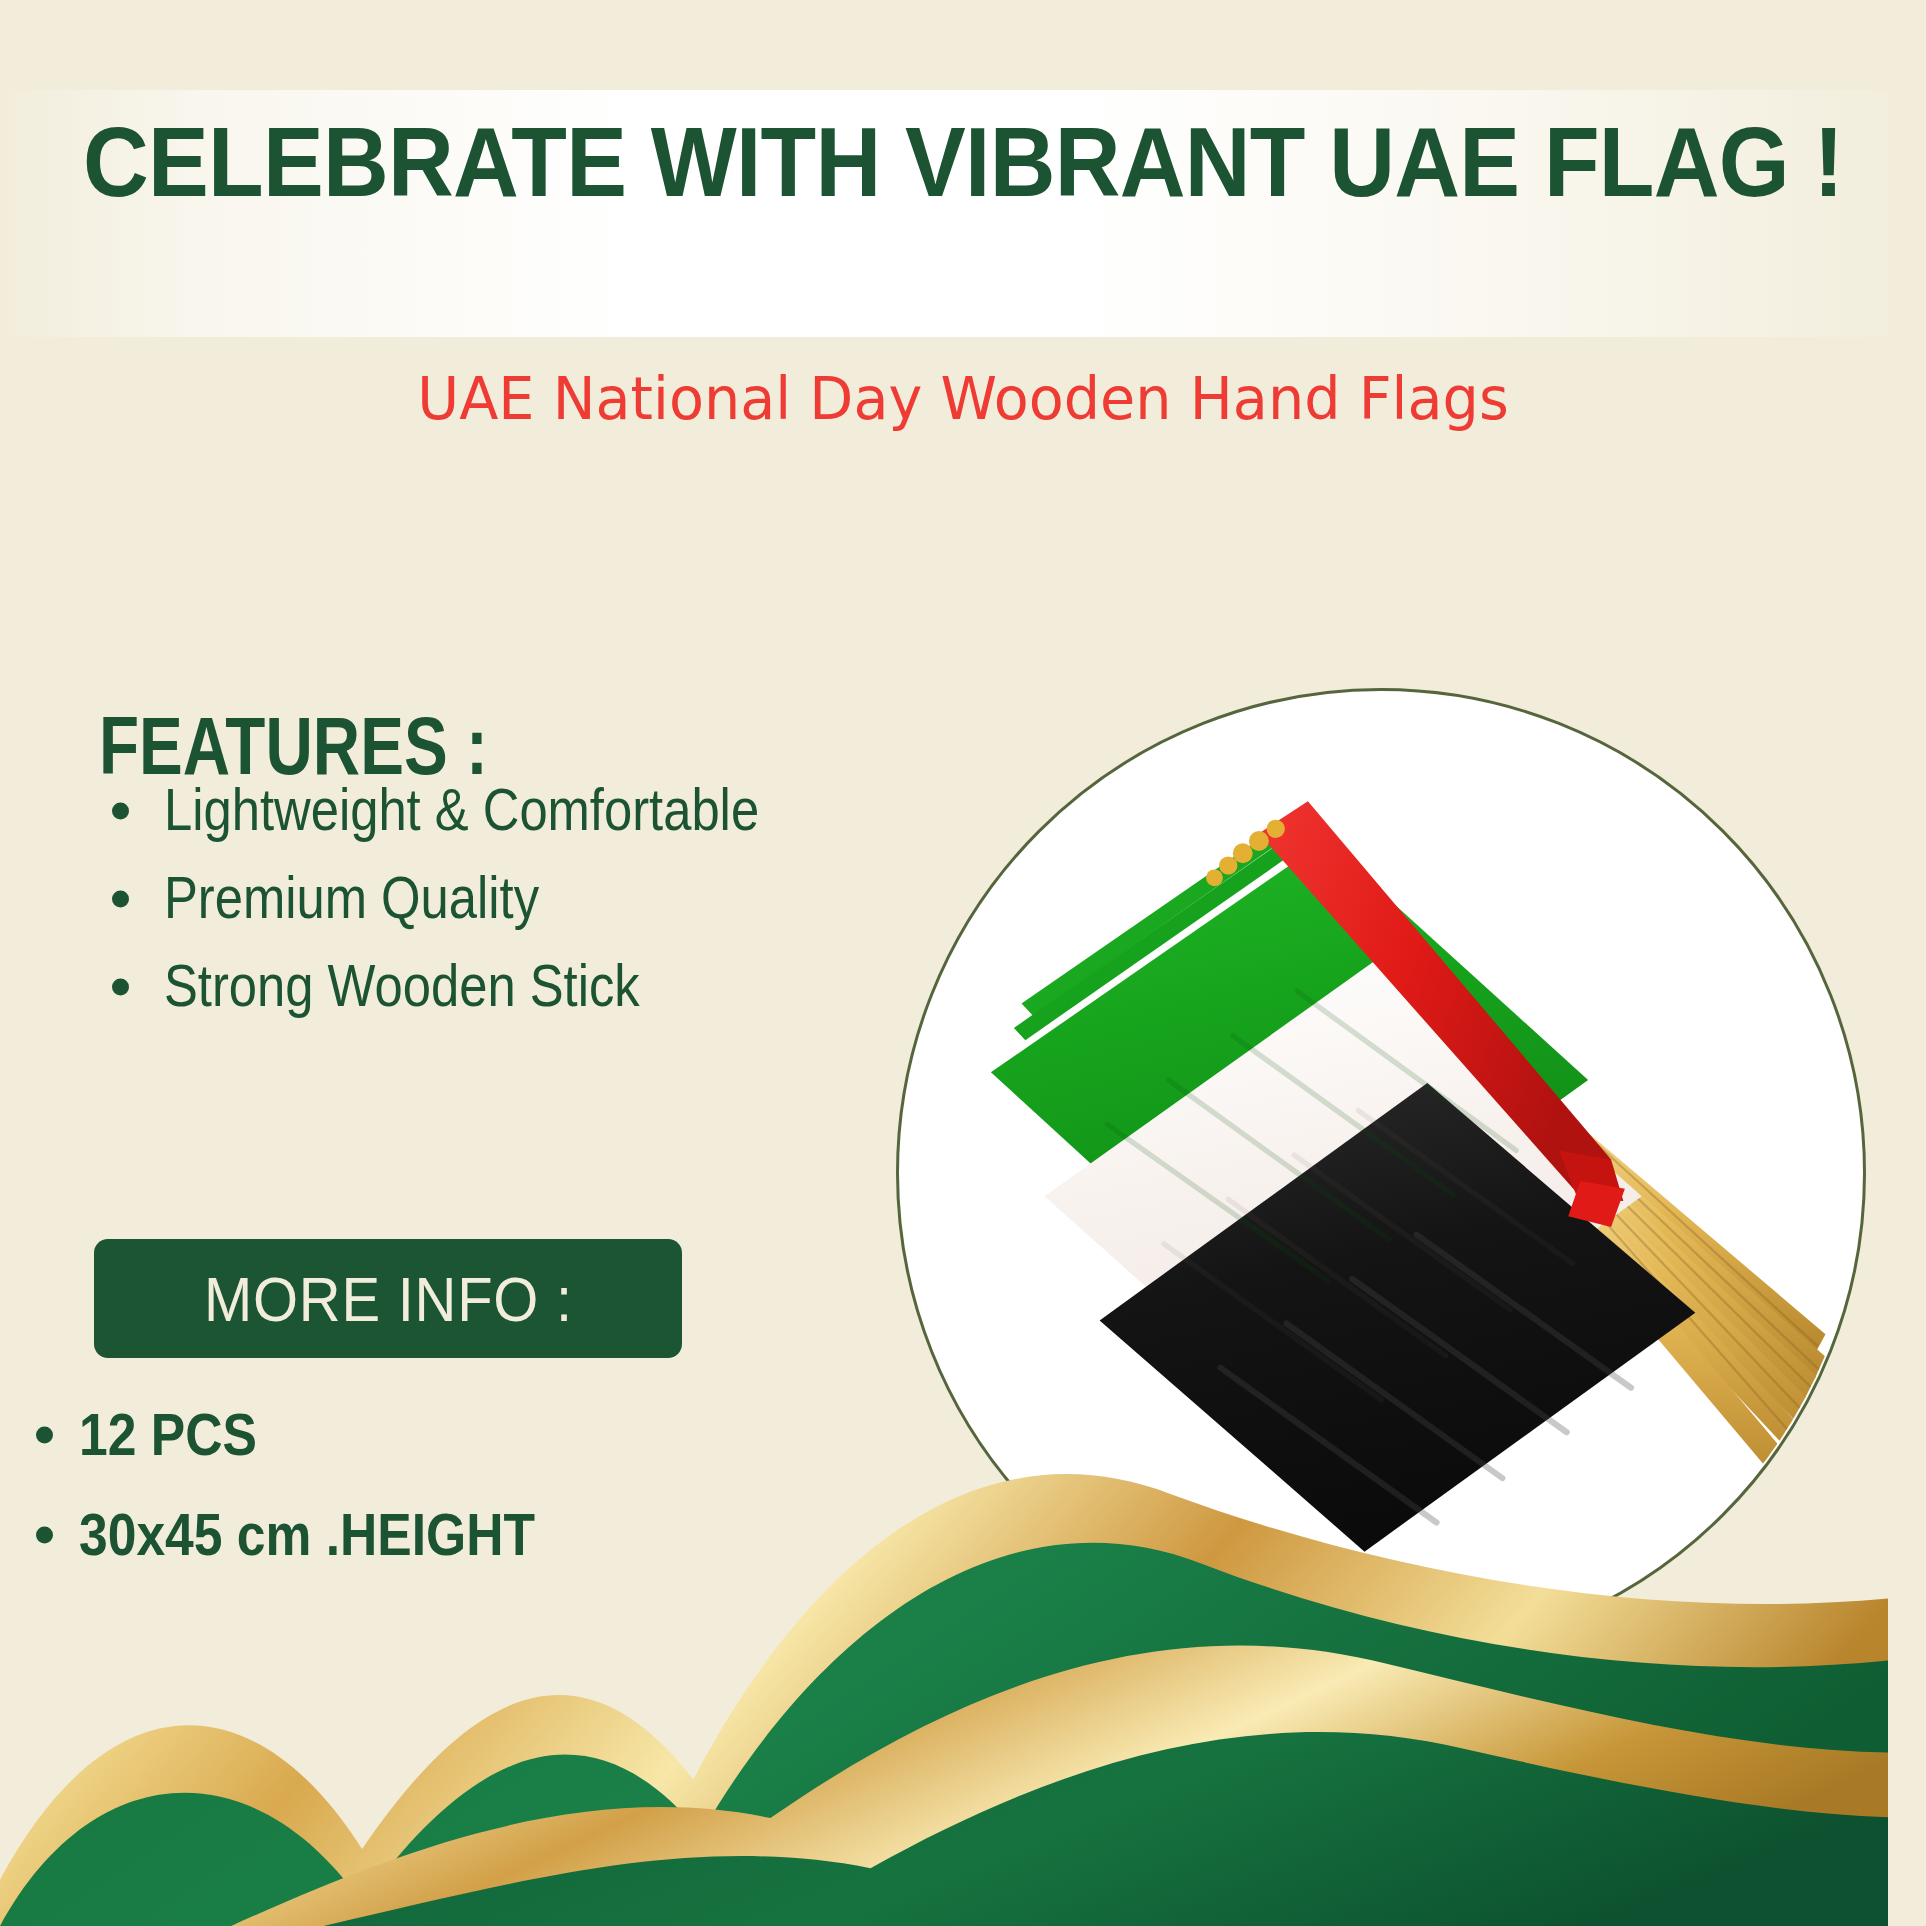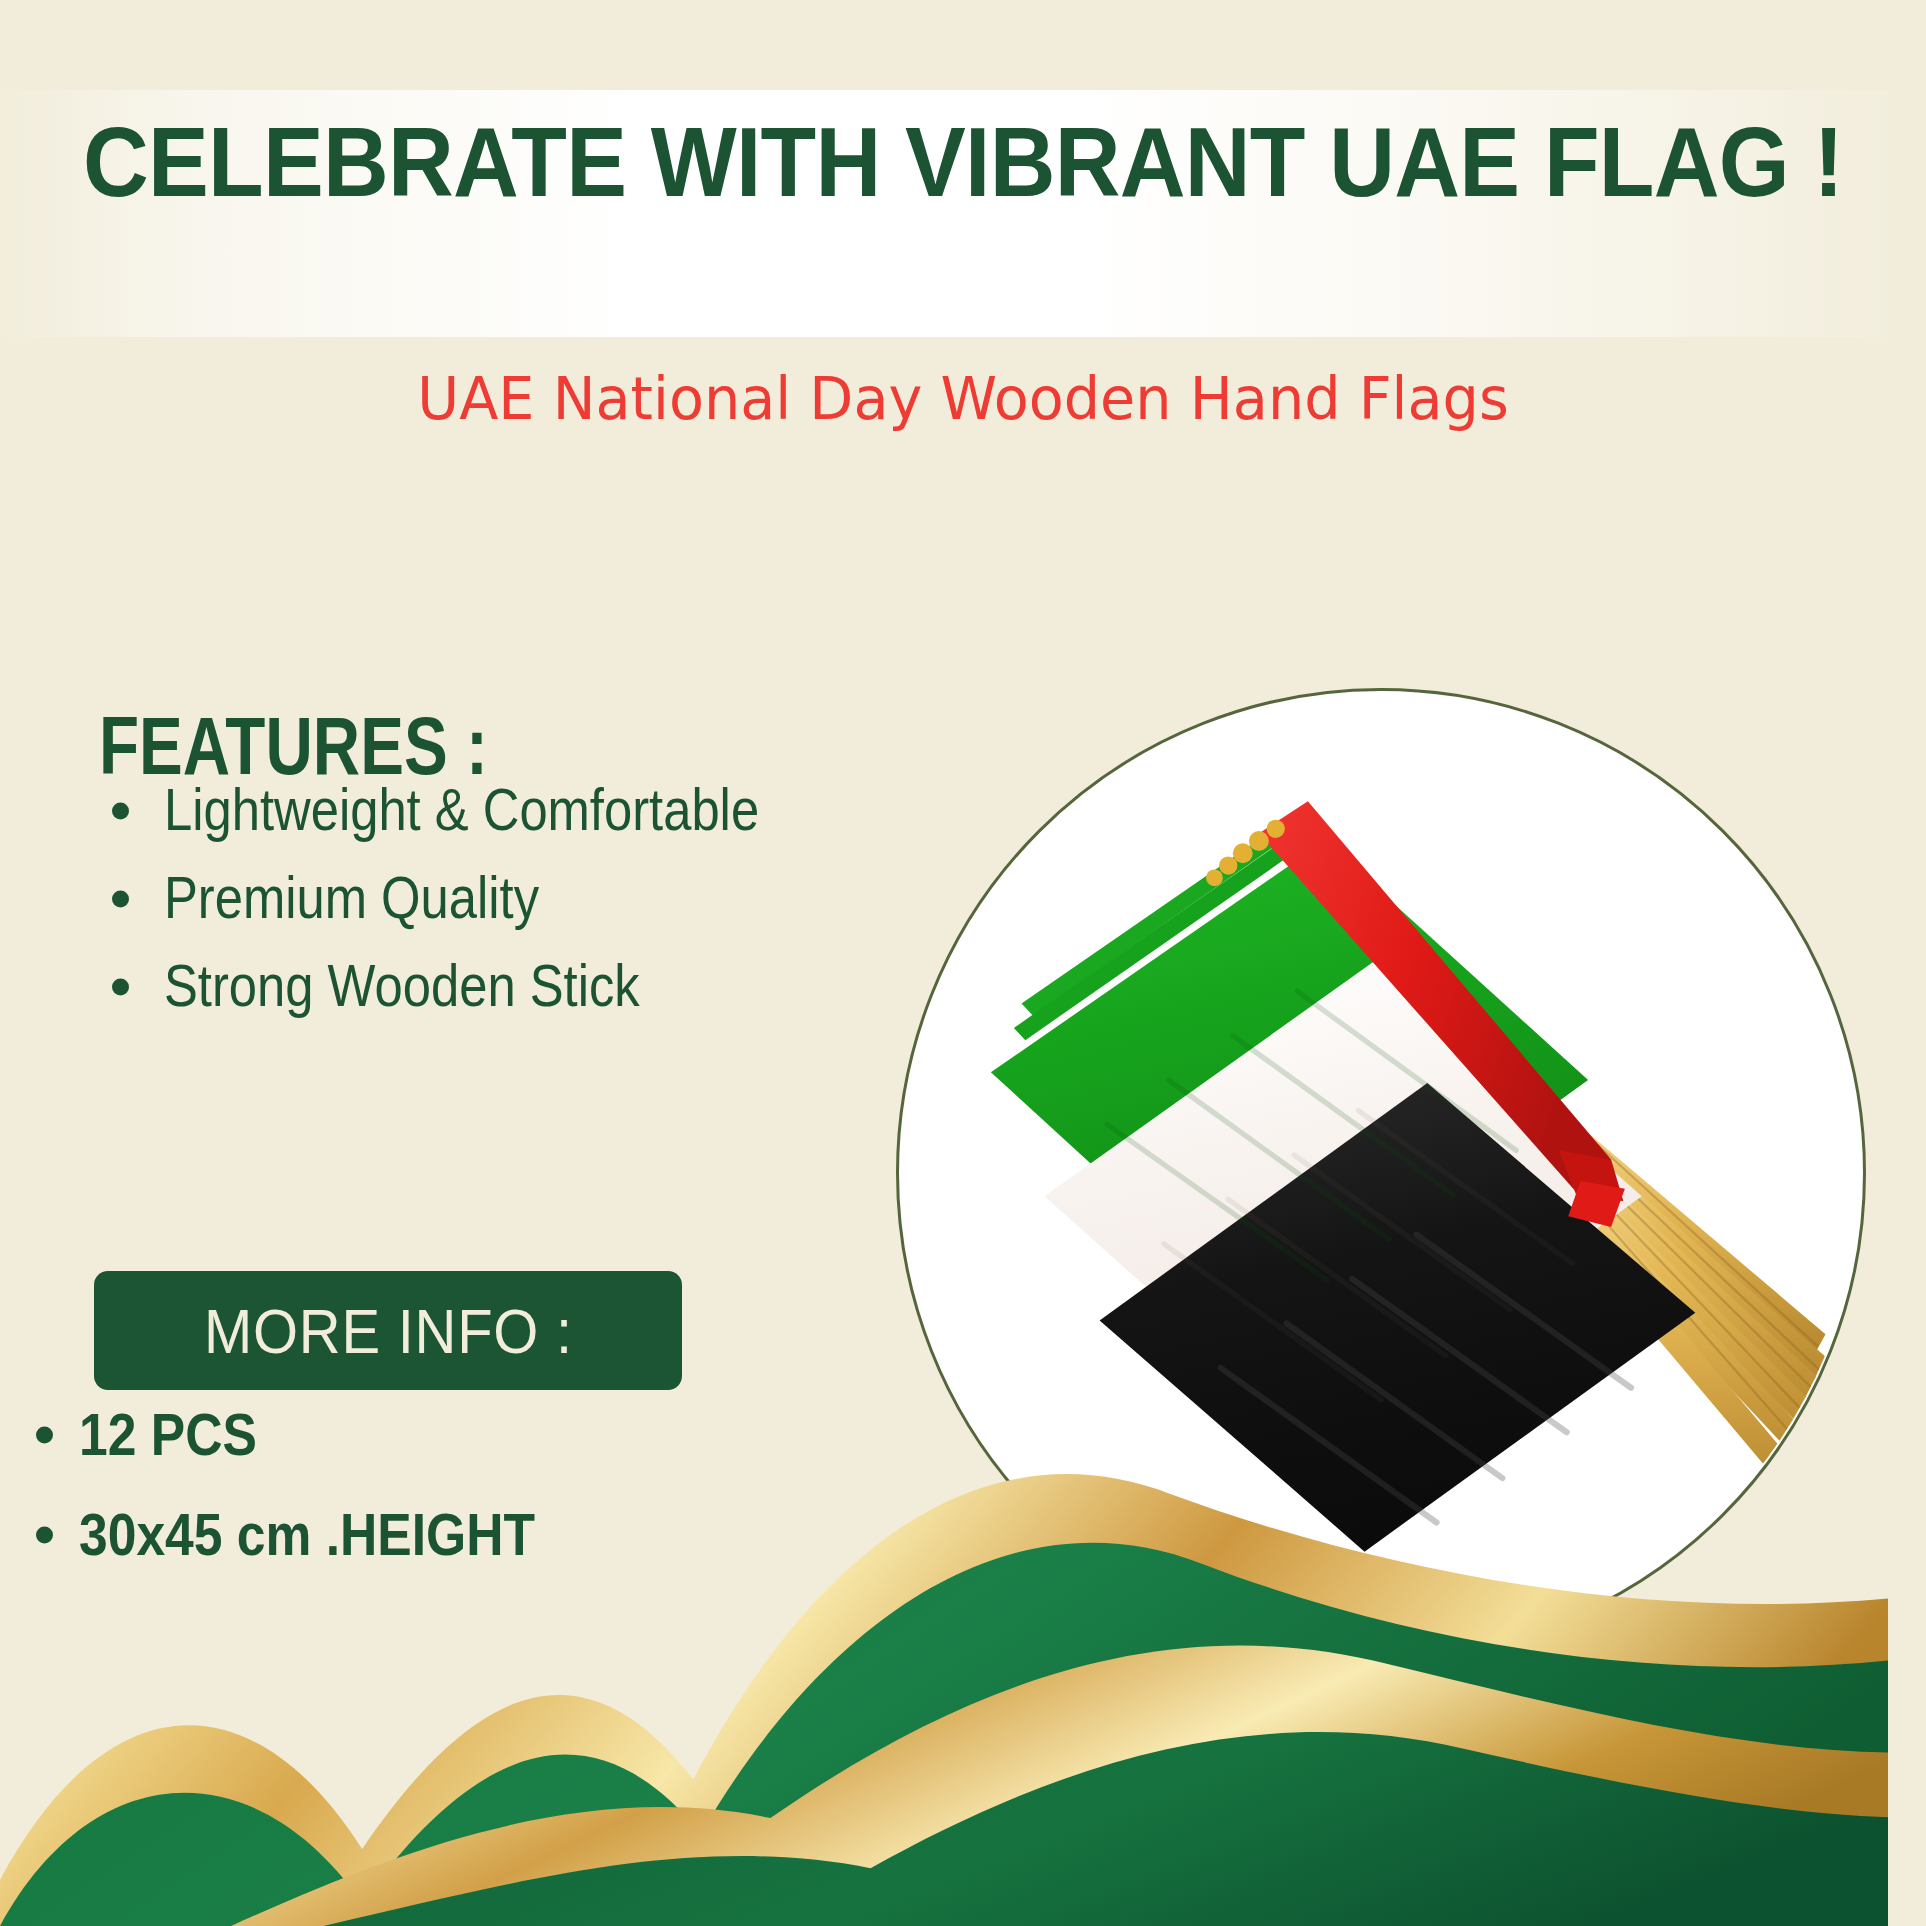--- a/index.html
+++ b/index.html
@@ -91,21 +91,21 @@
     background:#1C5333;
     transform:translateY(-50%);
   }
 
   
   .moreinfo-box{
     position:absolute;left:94px;top:1239px;
     width:588px;height:119px;
     background:#1B5534;
     border-radius:14px;
-    display:flex;align-items:center;justify-content:center;margin-top:32px;
+    display:flex;align-items:center;justify-content:center;
   }
   .moreinfo-box .label{
     color:#F2EDDB;
     font-size:63px;
     font-weight:400;
     letter-spacing:0.8px;
     transform:scaleX(0.92);
     white-space:nowrap;
   }
   .info-list{

